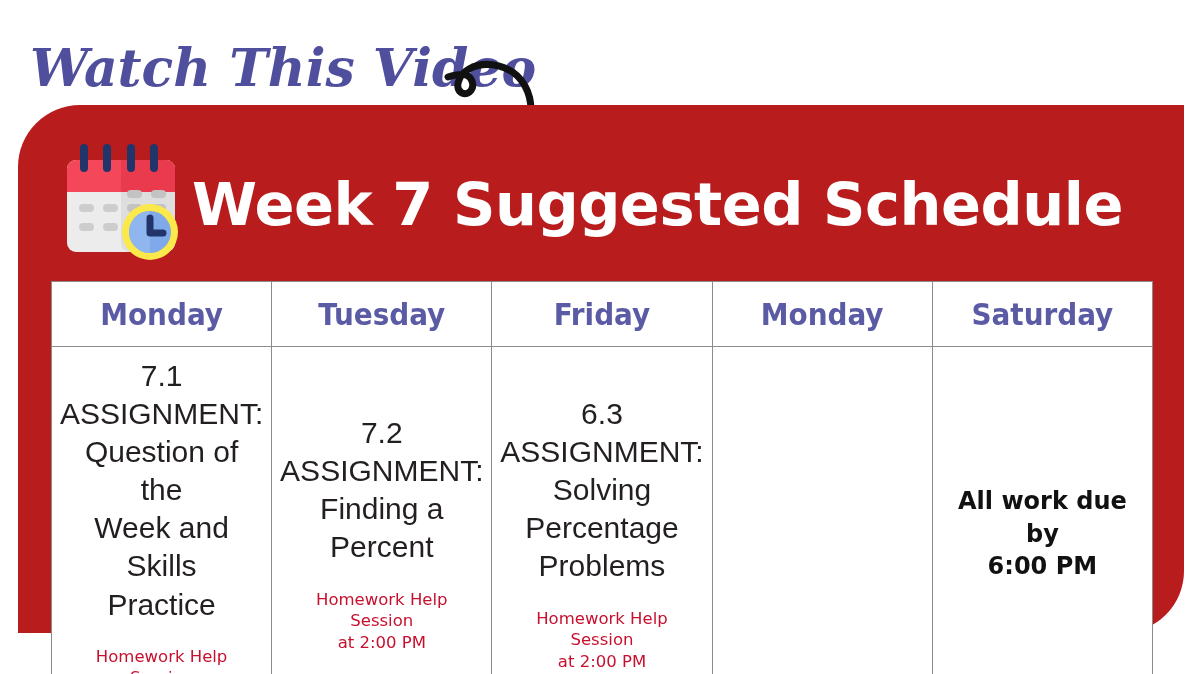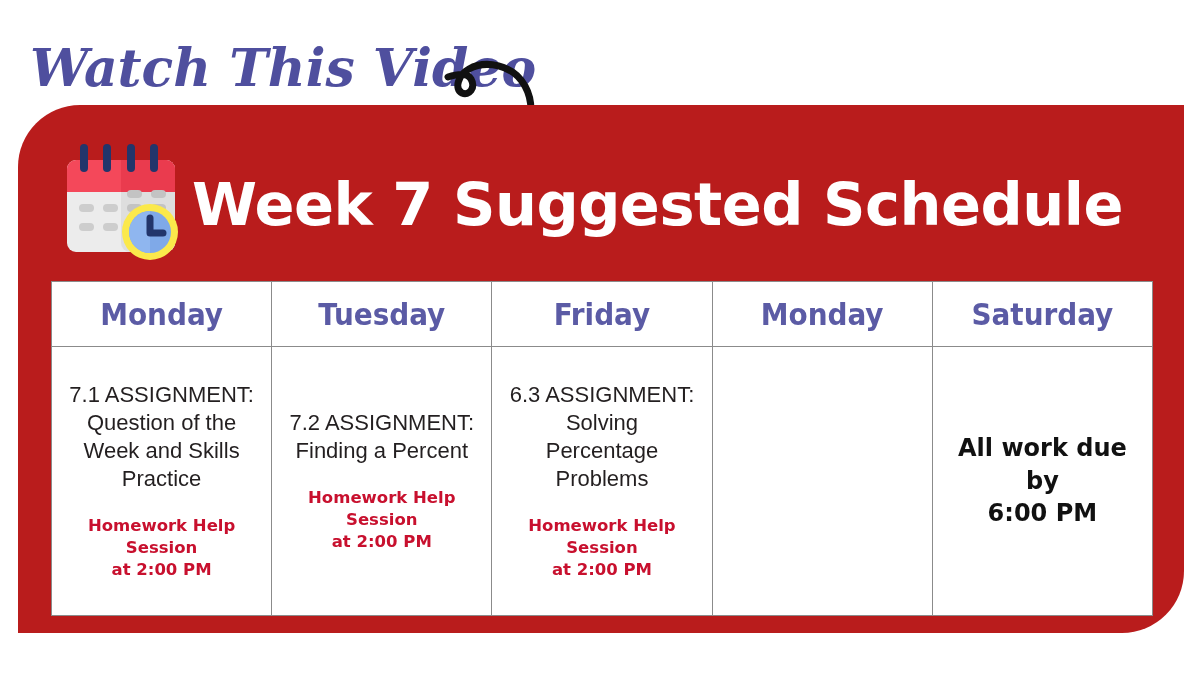--- a/index.html
+++ b/index.html
@@ -110,29 +110,29 @@
   .cell-inner {
     display: flex;
     flex-direction: column;
     justify-content: center;
     align-items: center;
     height: 100%;
   }
   .assignment-text {
     color: #231f20;
     font-family: "Liberation Sans", sans-serif;
-    font-size: 22px;
+    font-size: 30px;
     line-height: 1.27;
     font-weight: 400;
     white-space: pre-line;
   }
   .helper-text {
     color: #c8102e;
     font-family: "DejaVu Sans", sans-serif;
-    font-weight: bold;
+    font-weight: normal;
     font-size: 16.5px;
     line-height: 1.32;
     margin-top: 22px;
     white-space: pre-line;
   }
   .due-text {
     color: #111111;
     font-family: "DejaVu Sans", sans-serif;
     font-weight: bold;
     font-size: 24px;

